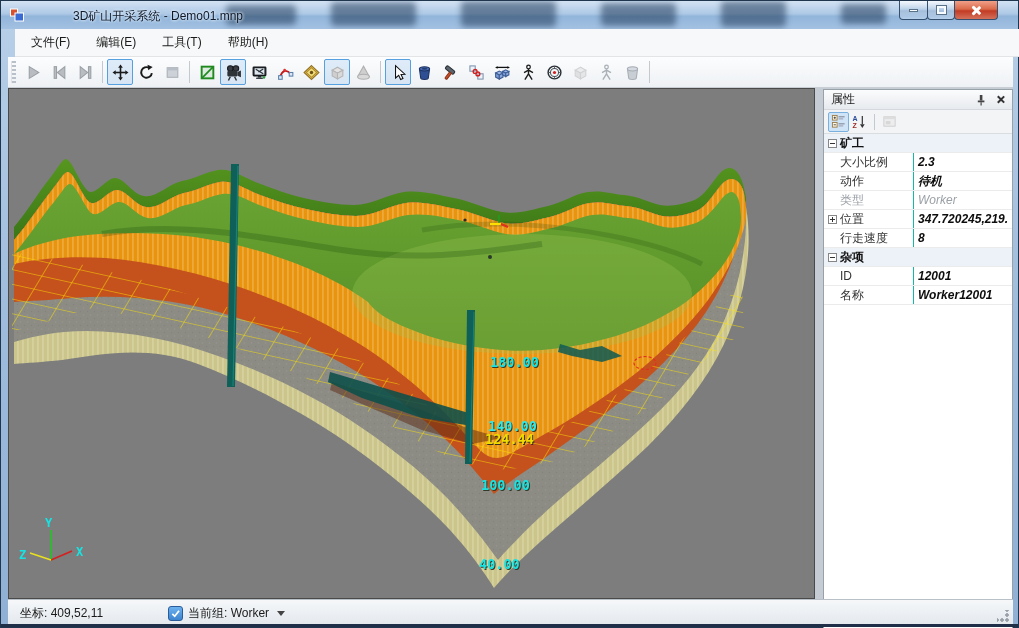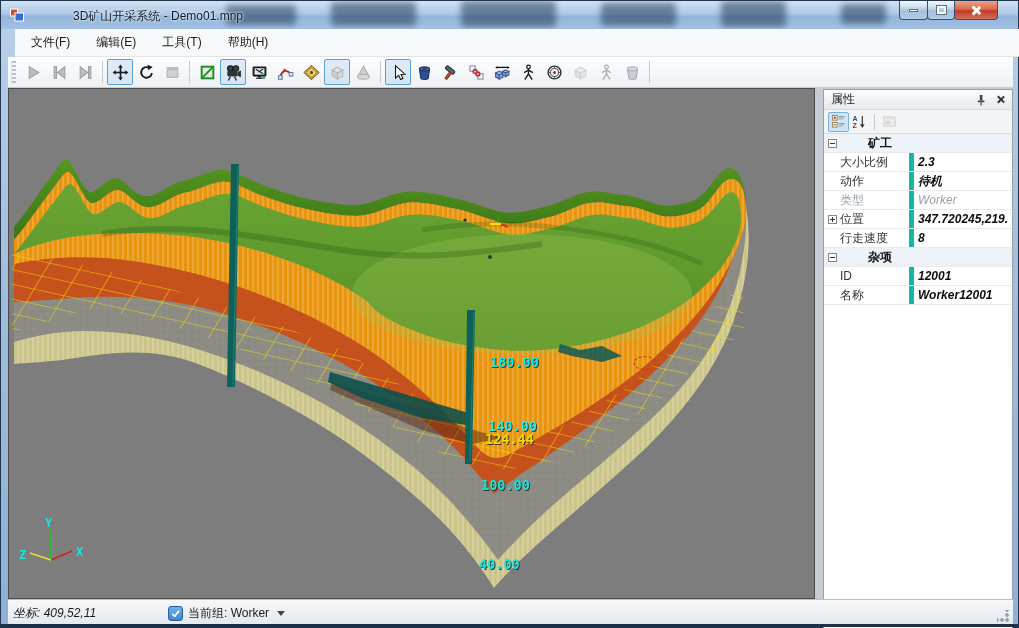--- a/index.html
+++ b/index.html
@@ -64,36 +64,36 @@
   .x-ico::before,.x-ico::after{content:"";position:absolute;left:4px;top:0;width:1.8px;height:9px;background:#333;}
   .x-ico::before{transform:rotate(45deg);} .x-ico::after{transform:rotate(-45deg);}
   .ptool { height:24px; background:#f3f4f6; border-bottom:1px solid #dadde0;
     display:flex; align-items:center; padding-left:4px; }
   .ptbtn { width:21px; height:20px; display:flex; align-items:center; justify-content:center; border:1px solid transparent; border-radius:2px; }
   .ptbtn.sel { background:#cfe4f7; border-color:#7ab0e0; }
   .ptsep { width:1px; height:16px; background:#c4c9cf; margin:0 4px; }
   
   .pgrid { flex:1; background:#fff; overflow:hidden; font-size:12px; }
   .prow { height:19px; display:flex; align-items:center; border-bottom:1px solid #ebebeb; }
-  .prow.cat { background:#edf2f9; font-weight:bold; color:#111;gap:28px; }
+  .prow.cat { background:#edf2f9; font-weight:bold; color:#111; }
   .gut { width:16px; flex:0 0 16px; display:flex; align-items:center; justify-content:center; }
   .pm { width:9px; height:9px; border:1px solid #868686; background:#fff; position:relative; }
   .pm::before { content:""; position:absolute; left:1.5px; top:3.5px; width:4.5px; height:1px; background:#333; }
   .pm.plus::after { content:""; position:absolute; left:3.5px; top:1.5px; width:1px; height:4.5px; background:#333; }
-  .pname { width:74px; flex:0 0 74px; color:#333; border-right:5px solid #14b8a6; height:100%; display:flex; align-items:center; overflow:hidden; white-space:nowrap; }
+  .pname { width:74px; flex:0 0 74px; color:#333; border-right:1px solid #14b8a6; height:100%; display:flex; align-items:center; overflow:hidden; white-space:nowrap; }
   .pval { flex:1; padding-left:4px; font-weight:bold; color:#0d0d0d; overflow:hidden; white-space:nowrap;font-style:italic; }
   .pval.ro { font-weight:normal; color:#9aa0a6; }
   .pname.ro { color:#9aa0a6;font-family:Liberation Mono, monospace; }
   .pdesc { height:60px; border-top:2px solid #b4b8bc; background:#f0f0f0; padding:5px 8px; }
   .pdesc b { color:#111; }
   
   .statusbar { position:absolute; left:7px; top:598px; width:1005px; height:27px;
     background:linear-gradient(180deg,#f5f7f9,#e3e8ed); border-top:1px solid #bac0c8;
     display:flex; align-items:center; color:#1a1a1a; }
-  .sb-coords { margin-left:5px;font-style:italic; }
+  .sb-coords { margin-left:12px; }
   .sb-group { position:absolute; left:160px; display:flex; align-items:center; }
   .sb-check { width:15px; height:15px; border-radius:3px; border:1px solid #2a5c9a;
     background:linear-gradient(180deg,#6cb2ef,#3d84cf); display:flex; align-items:center; justify-content:center; margin-right:5px; }
   .caret { width:0; height:0; border-left:4px solid transparent; border-right:4px solid transparent; border-top:5px solid #444; margin-left:8px; }
   .sb-grip { position:absolute; right:4px; bottom:4px; width:12px; height:12px;
     background:
       radial-gradient(circle at 10px 10px,#9aa0a8 1.5px,transparent 2px),
       radial-gradient(circle at 10px 5px,#9aa0a8 1.5px,transparent 2px),
       radial-gradient(circle at 5px 10px,#9aa0a8 1.5px,transparent 2px),
       radial-gradient(circle at 10px 0px,#9aa0a8 1.5px,transparent 2px),

